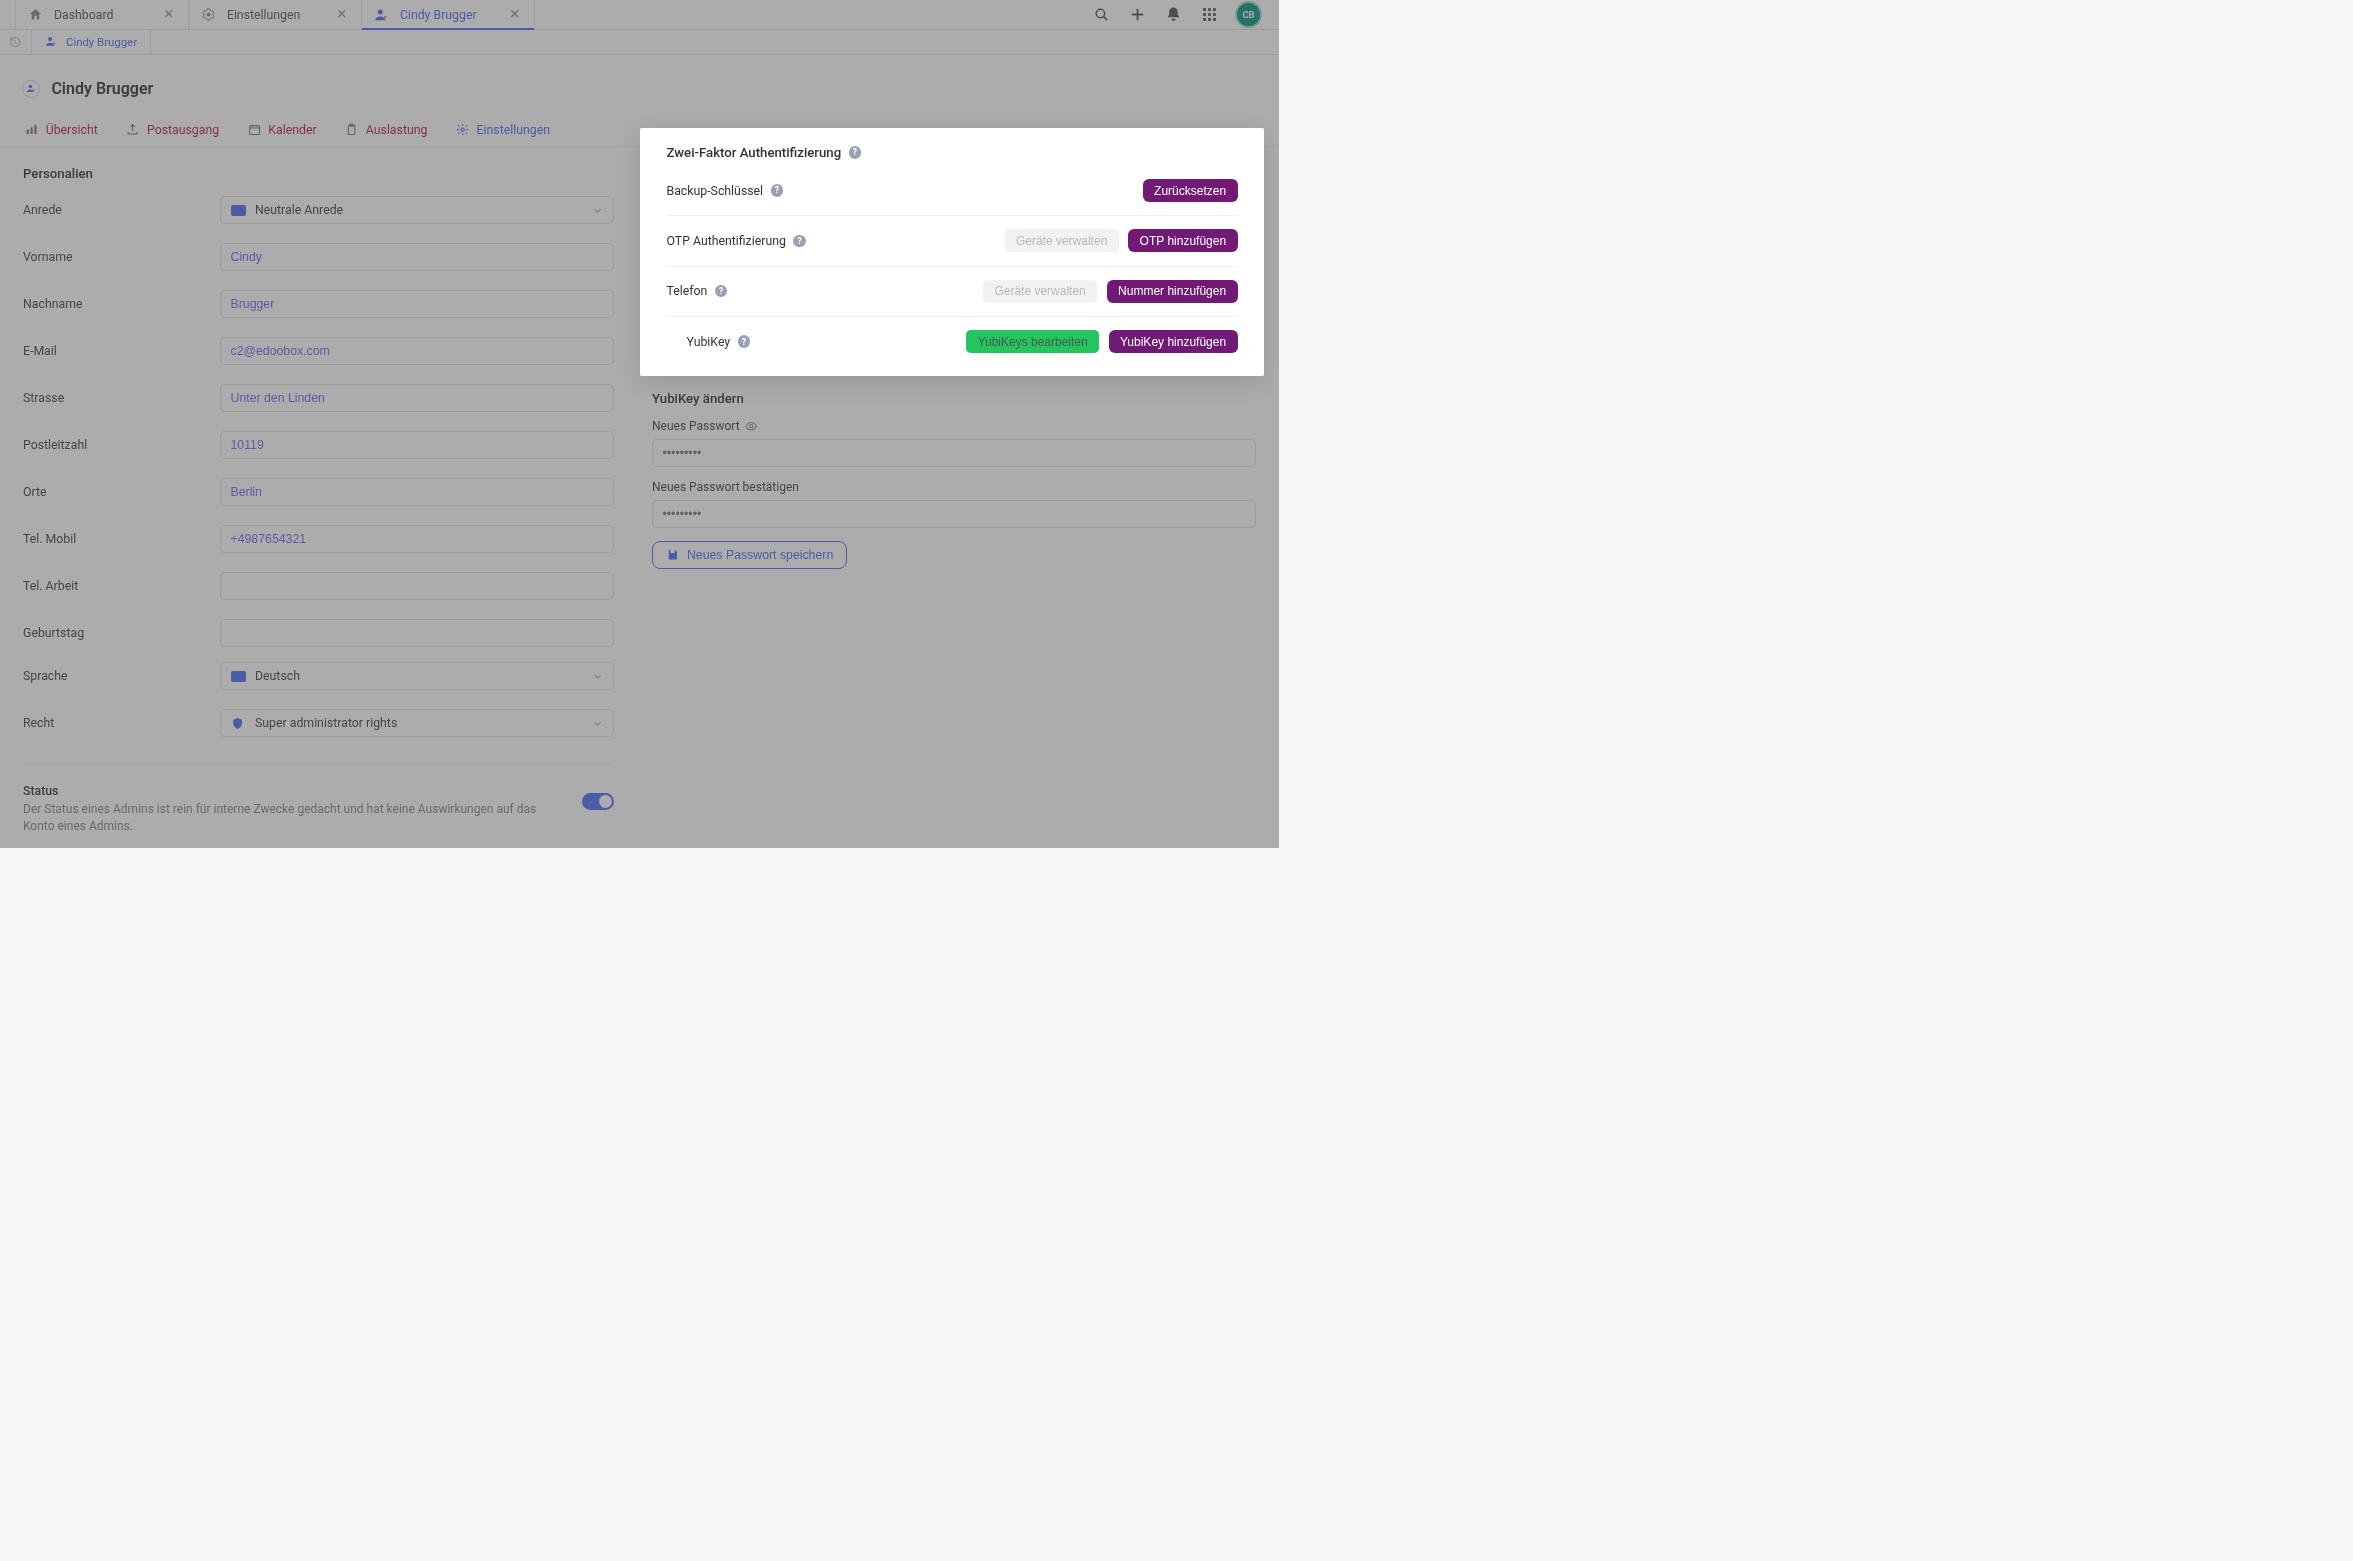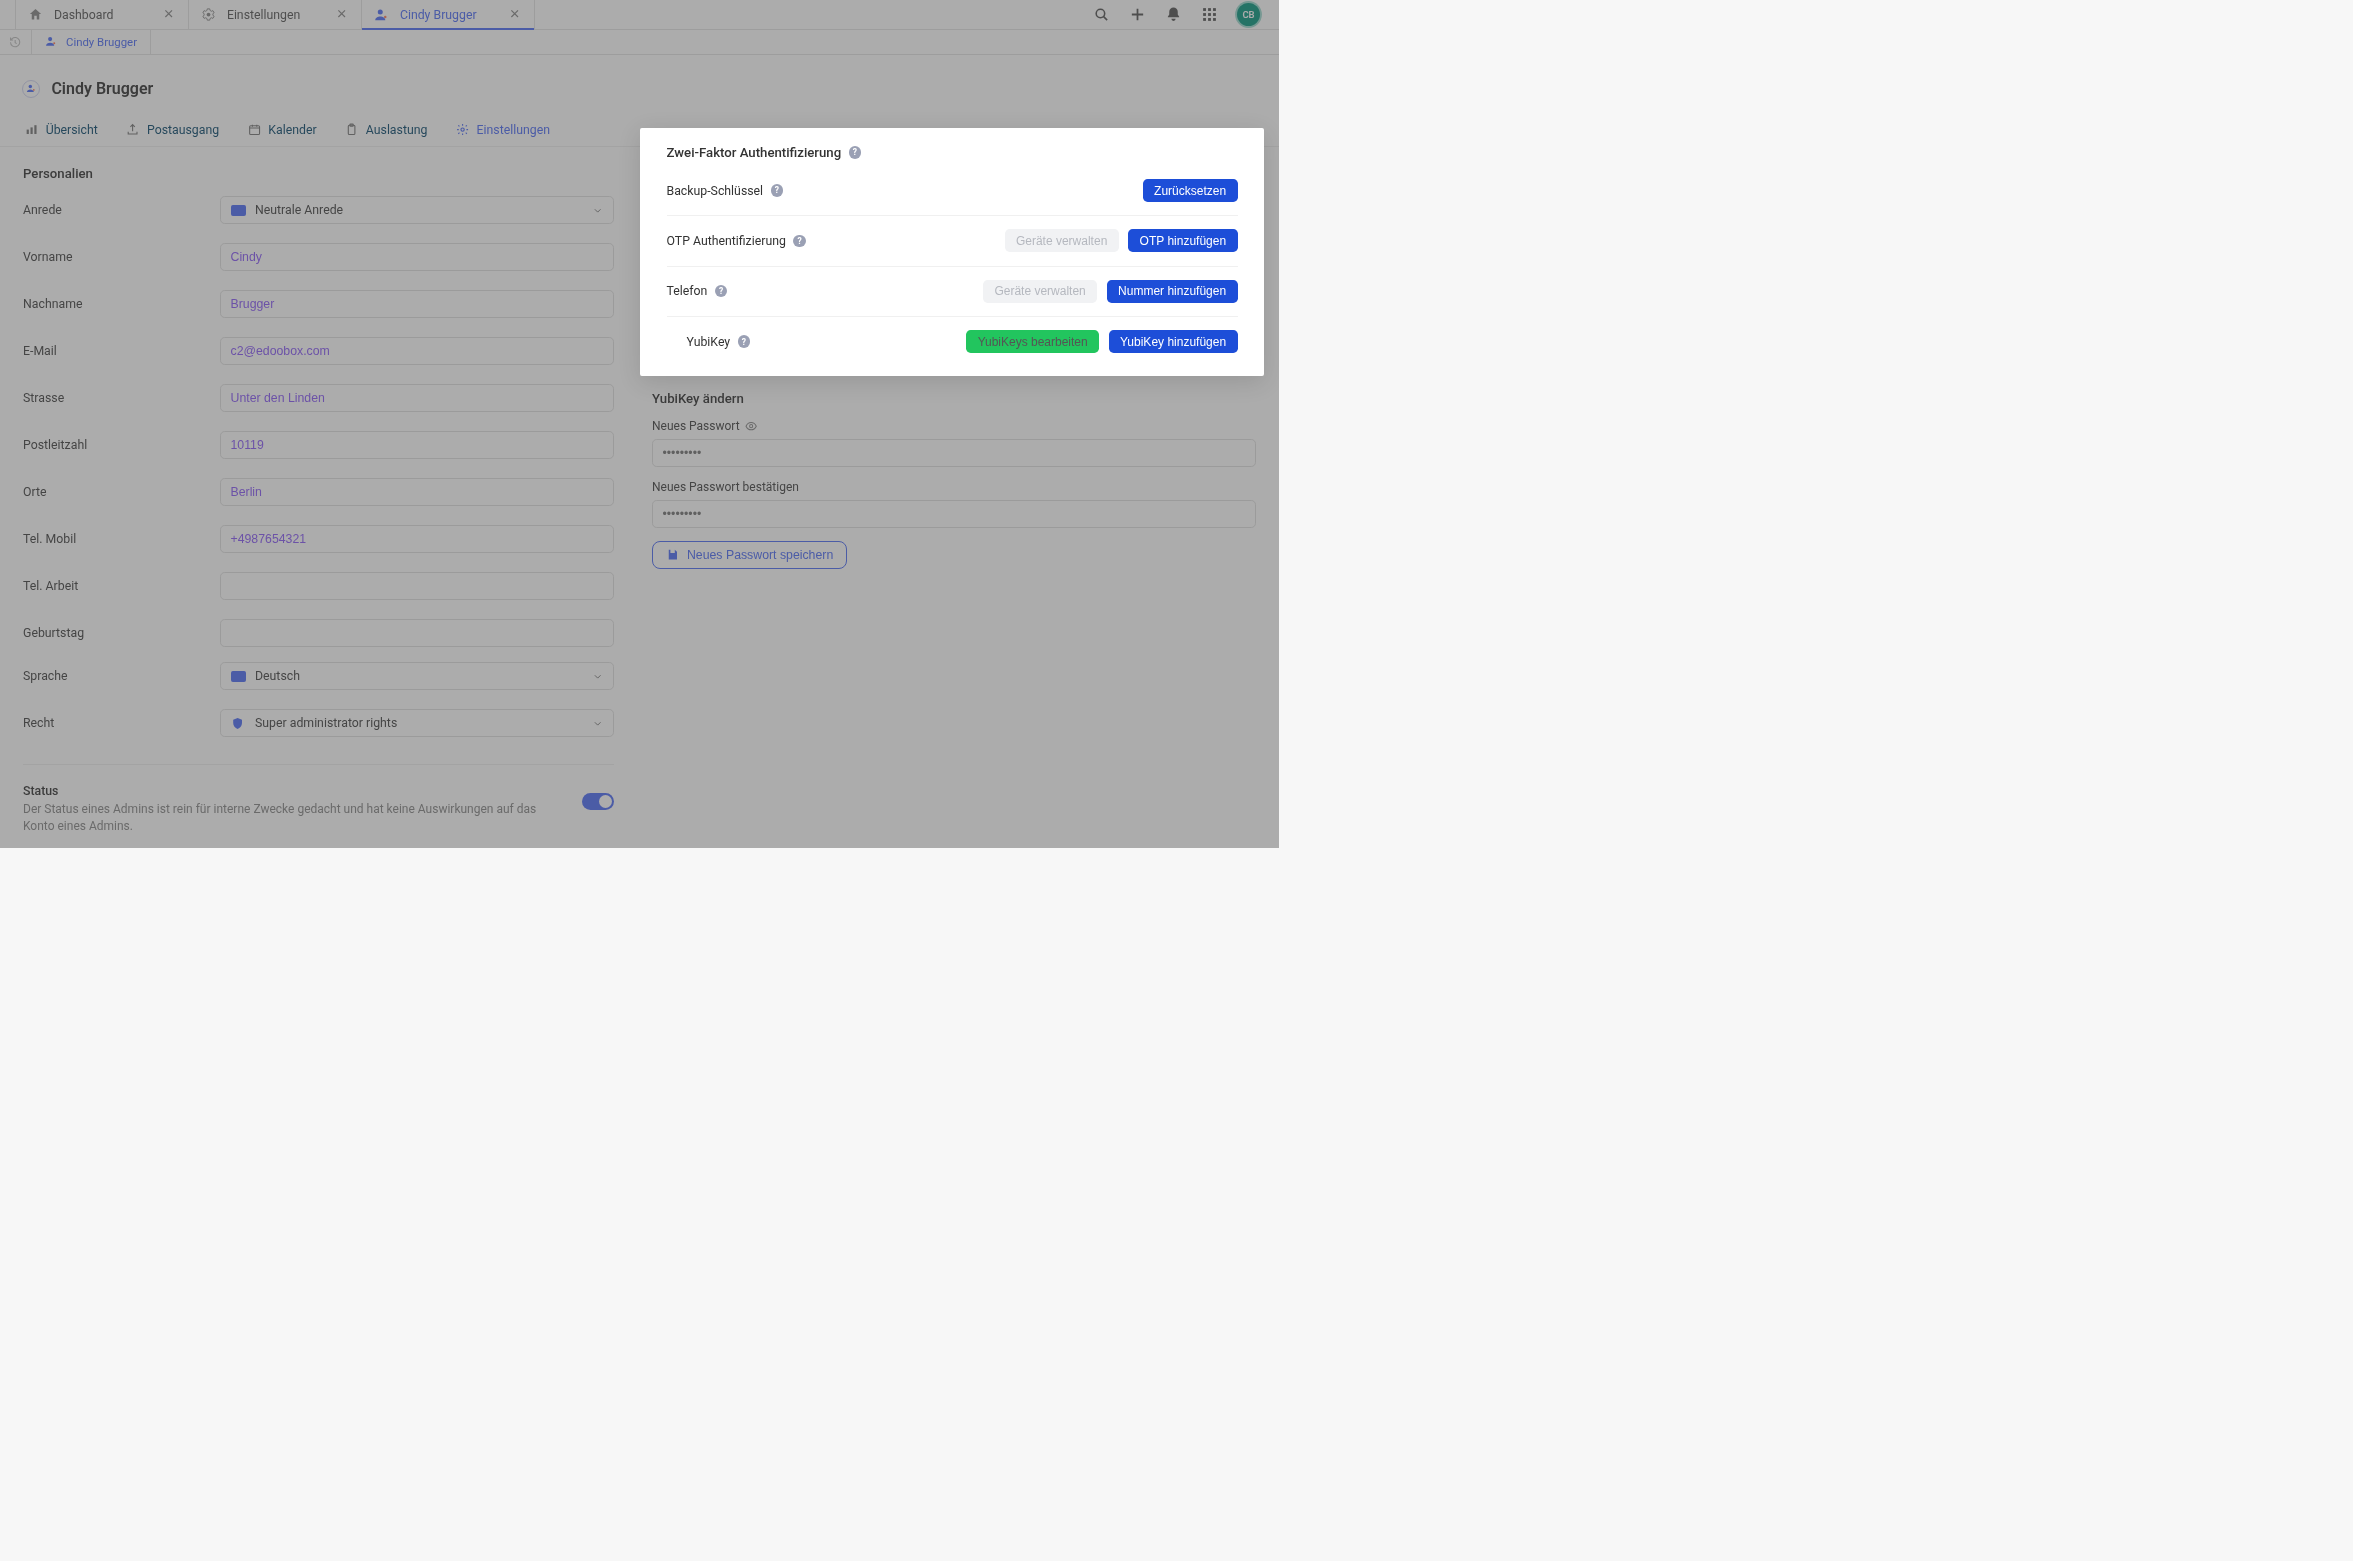--- a/index.html
+++ b/index.html
@@ -27,21 +27,21 @@
   .subbar .crumb { padding:0 13.2px; display:flex; align-items:center; gap:7.6px; color:#4f6df5; border-right:0.9px solid #e4e4e4; font-size:11.4px;}
   .subbar .crumb .ci{ width:13.2px; height:13.2px;}
 
   
   .page-header { padding:24.6px 22px 13.2px; display:flex; align-items:center; gap:11.4px;}
   .page-header .badge { width:18px; height:18px; border:0.9px solid #d0d4f0; border-radius:50%; display:flex; align-items:center; justify-content:center; color:#4f6df5;}
   .page-header h1 { font-size:16px; font-weight:600; color:#333;}
 
   
   .ptabs { display:flex; gap:24.6px; padding:0 23px; border-bottom:0.9px solid #eee; margin-top:5.7px;}
-  .ptabs .pt { display:flex; align-items:center; gap:7.6px; padding:5.7px 1.9px 9.5px; color:#0c4a6e; font-size:12.3px;}
+  .ptabs .pt { display:flex; align-items:center; gap:7.6px; padding:5.7px 1.9px 9.5px; color:#be185d; font-size:12.3px;}
   .ptabs .pt .pi{ width:13.2px; height:13.2px; color:#777;}
   .ptabs .pt.active{ color:#4f6df5;}
   .ptabs .pt.active .pi{ color:#4f6df5;}
 
   
   .content { display:flex; padding:19px 23px; gap:38px;}
   .col-left { width:591px; }
   .section-title { font-size:13.2px; font-weight:500; color:#333; margin-bottom:15px;}
   .field-row { display:flex; align-items:center; margin-bottom:19px;}
   .field-row .flabel { width:197px; font-size:12.3px; color:#444;}
@@ -71,21 +71,21 @@
   
   .modal { position:absolute; left:640px; top:128px; width:624px; background:#fff; z-index:100; padding:17px 26.5px 23px; border-radius:1.9px; box-shadow:0 5.7px 23px rgba(0,0,0,0.12);}
   .modal h2{ font-size:13.2px; font-weight:500; color:#333; display:flex; align-items:center; gap:7.6px; margin-bottom:19px;}
   .help{ width:12.3px; height:12.3px; border-radius:50%; background:#9aa0b4; color:#fff; font-size:8.5px; font-weight:700; display:inline-flex; align-items:center; justify-content:center; flex:none;}
   .mrow{ display:flex; align-items:center; padding:13.2px 0; border-bottom:0.9px solid #f0f0f0;}
   .mrow:last-child{ border-bottom:none; padding-bottom:0;margin-left:20px;}
   .mrow:first-of-type{ padding-top:0;}
   .mrow .mlabel{ flex:1; font-size:12.3px; color:#333; display:flex; align-items:center; gap:7.6px;}
   .mrow .mbtns{ display:flex; gap:9.5px;}
   .btn { height:23px; padding:0 11.4px; border-radius:4.7px; font-size:12px; display:inline-flex; align-items:center; justify-content:center; border:none; cursor:pointer;}
-  .btn-primary{ background:#1d4ed8; color:#fff;}
+  .btn-primary{ background:#701a75; color:#fff;border-radius:6px;}
   .btn-muted{ background:#f1f2f4; color:#b5b8bf;}
   .btn-secondary{ background:#22c55e; color:#555;}
 
   svg{ display:block;}
 </style>
 </head>
 <body>
 
 <div class="screen">
 

